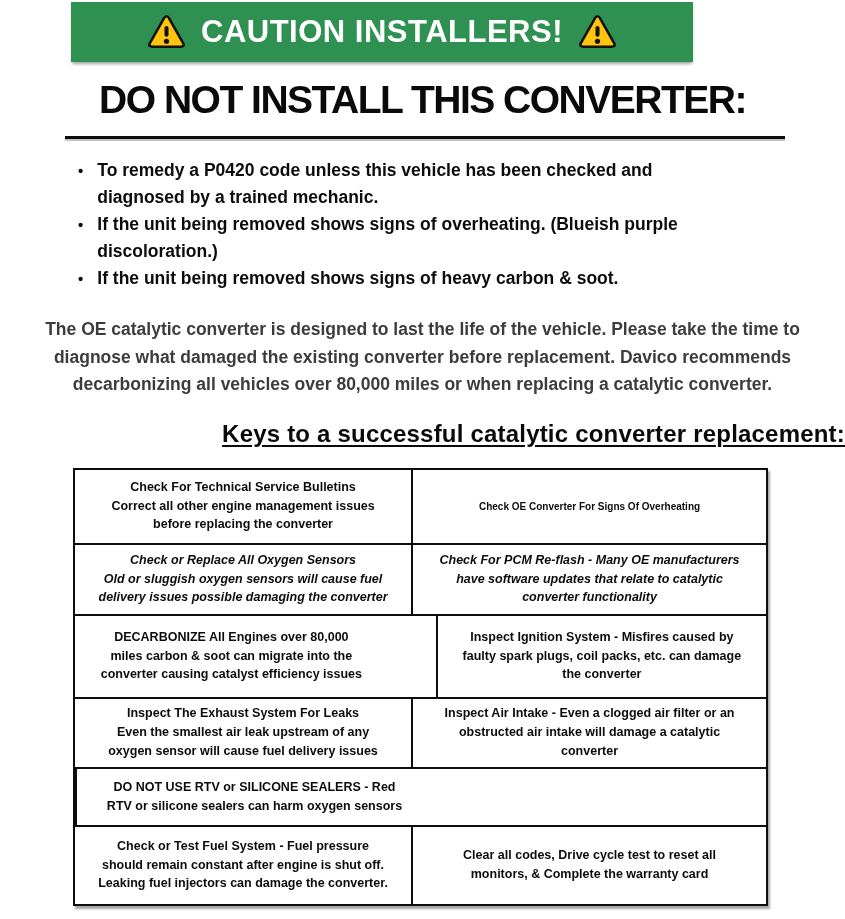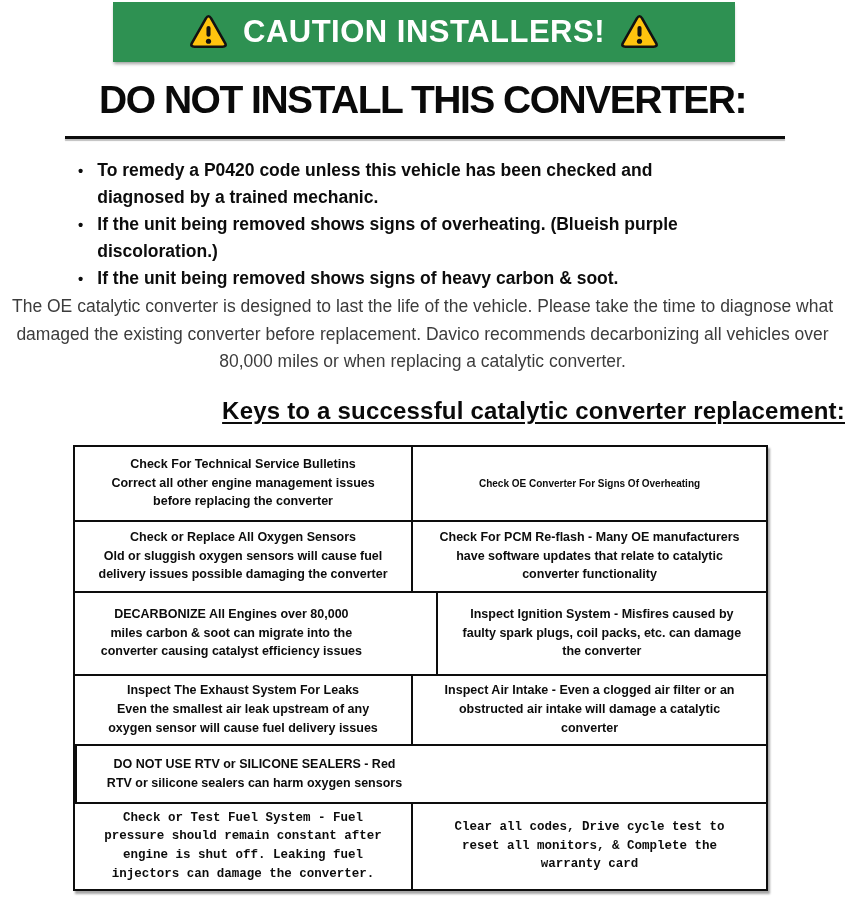--- a/index.html
+++ b/index.html
@@ -2,21 +2,21 @@
 <html><head>
 <meta charset="utf-8">
 <style>
   html,body { margin:0; padding:0; }
   body {
     width:845px; height:919px; background:#ffffff;
     font-family:"Liberation Sans", sans-serif;
     color:#111; overflow:hidden; position:relative;
   }
   .banner {
-    width:622px; height:60px; margin:2px auto 0 113px;
+    width:622px; height:60px; margin:2px auto 0 71px;
     background:#2e9152;
     display:flex; align-items:center; justify-content:center; gap:16px;
     box-shadow:0 3px 3px -1px rgba(50,50,50,0.45);
   }
   .banner-text {
     color:#ffffff; font-weight:bold; font-size:31px; letter-spacing:0.5px;
     white-space:nowrap;
   }
   .tri { width:37px; height:34px; flex:0 0 auto; }
   .page-title {
@@ -27,22 +27,22 @@
     width:720px; height:3px; background:#0d0d0d; margin:14px auto 0 65px;
     box-shadow:0 2px 1px rgba(0,0,0,0.25);
   }
   .warning-list { margin:18px 0 0 78px; width:660px; }
   .warning-item {
     display:flex; gap:14px; font-weight:bold; font-size:17.5px;
     line-height:27px; color:#0c0c0c;
   }
   .warning-item .dot { flex:0 0 auto; font-size:15px; line-height:27px; }
   .intro {
-    margin:1px auto 0 auto; width:831px; text-align:center;
-    font-size:17.5px; line-height:27.5px; color:#3c3c3c; font-weight:normal;
+    margin:24px auto 0 auto; width:831px; text-align:center;
+    font-size:17.5px; line-height:27.5px; color:#3c3c3c; font-weight:bold;
   }
   .keys-heading {
     text-align:right; margin-top:21px;
     font-size:24px; font-weight:bold; color:#0a0a0a;
     text-decoration:underline; text-decoration-thickness:2px; text-underline-offset:3px;
     letter-spacing:0.2px;
   }
   .keys-table {
     width:695px; margin:20px 0 0 73px;
     border:2px solid #0d0d0d; box-sizing:border-box;
@@ -51,22 +51,22 @@
   .trow { display:flex; box-sizing:border-box; }
   .trow + .trow { border-top:2px solid #0d0d0d; }
   .tcell {
     box-sizing:border-box;
     display:flex; flex-direction:column; justify-content:center; align-items:center;
     text-align:center; padding:5px 23px;
     font-weight:bold; font-size:12.5px; line-height:1.5; color:#0c0c0c;
   }
   .tcell.left  { width:338px; }
   .tcell.right { width:357px; border-left:2px solid #0d0d0d; }
-  .r0 { min-height:73px; } .r1 { min-height:71px; } .r2 { min-height:83px;gap:48px; }
-  .r3 { min-height:70px; } .r4 { min-height:58px; } .r5 { min-height:79px;font-family:Liberation Mono, monospace; }
+  .r0 { min-height:73px; } .r1 { min-height:71px;font-style:italic; } .r2 { min-height:83px;gap:48px; }
+  .r3 { min-height:70px; } .r4 { min-height:58px; } .r5 { min-height:79px; }
   .big-right { font-size:10px; }
 </style>
 </head>
 <body>
 
 <div class="banner" style="background: rgb(46, 145, 82);">
   <span class="tri">
     <svg viewBox="0 0 100 92" width="37" height="34">
       <path d="M43 9 Q50 -2 57 9 L95 76 Q100 86 88 86 L12 86 Q0 86 5 76 Z" fill="#ffc40e" stroke="#121212" stroke-width="7" stroke-linejoin="round"></path>
       <rect x="44.5" y="30" width="11" height="29" rx="5.5" fill="#121212"></rect>

